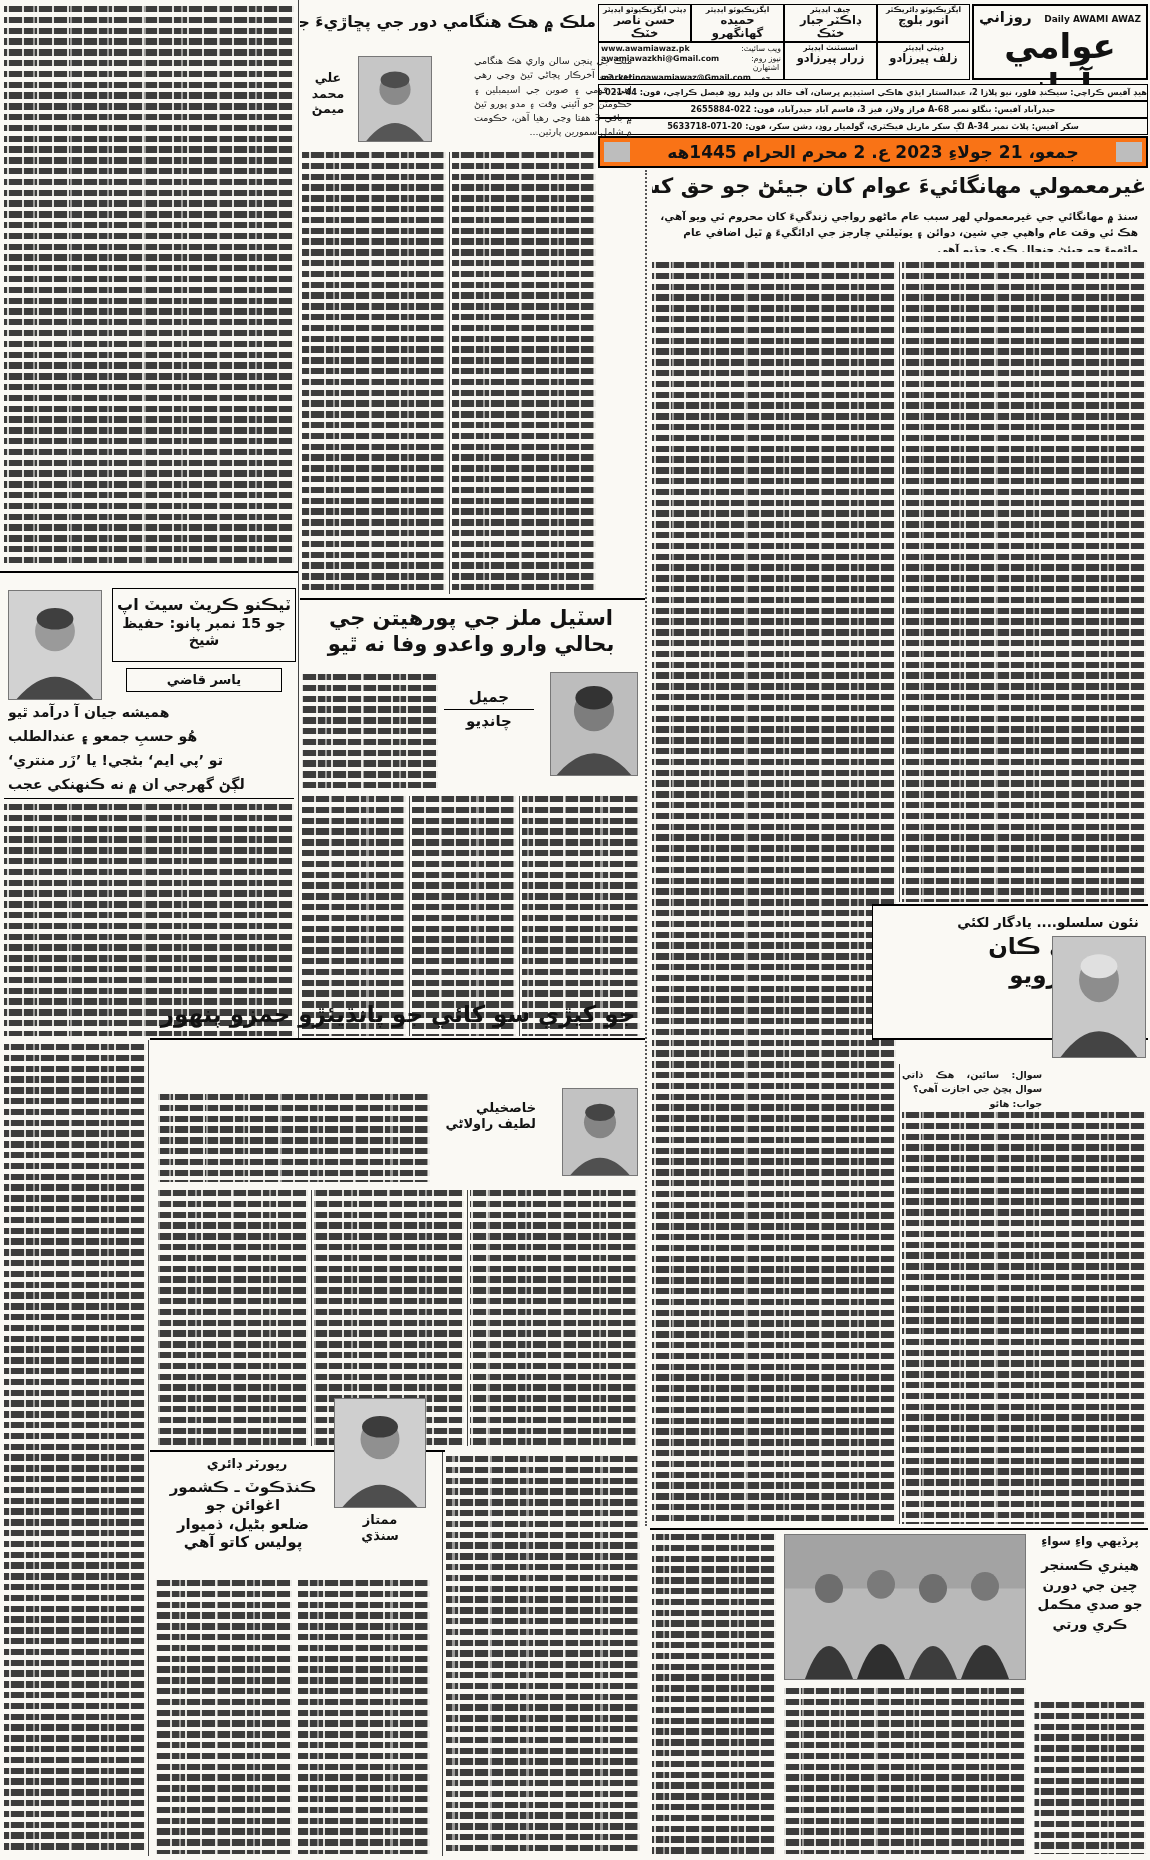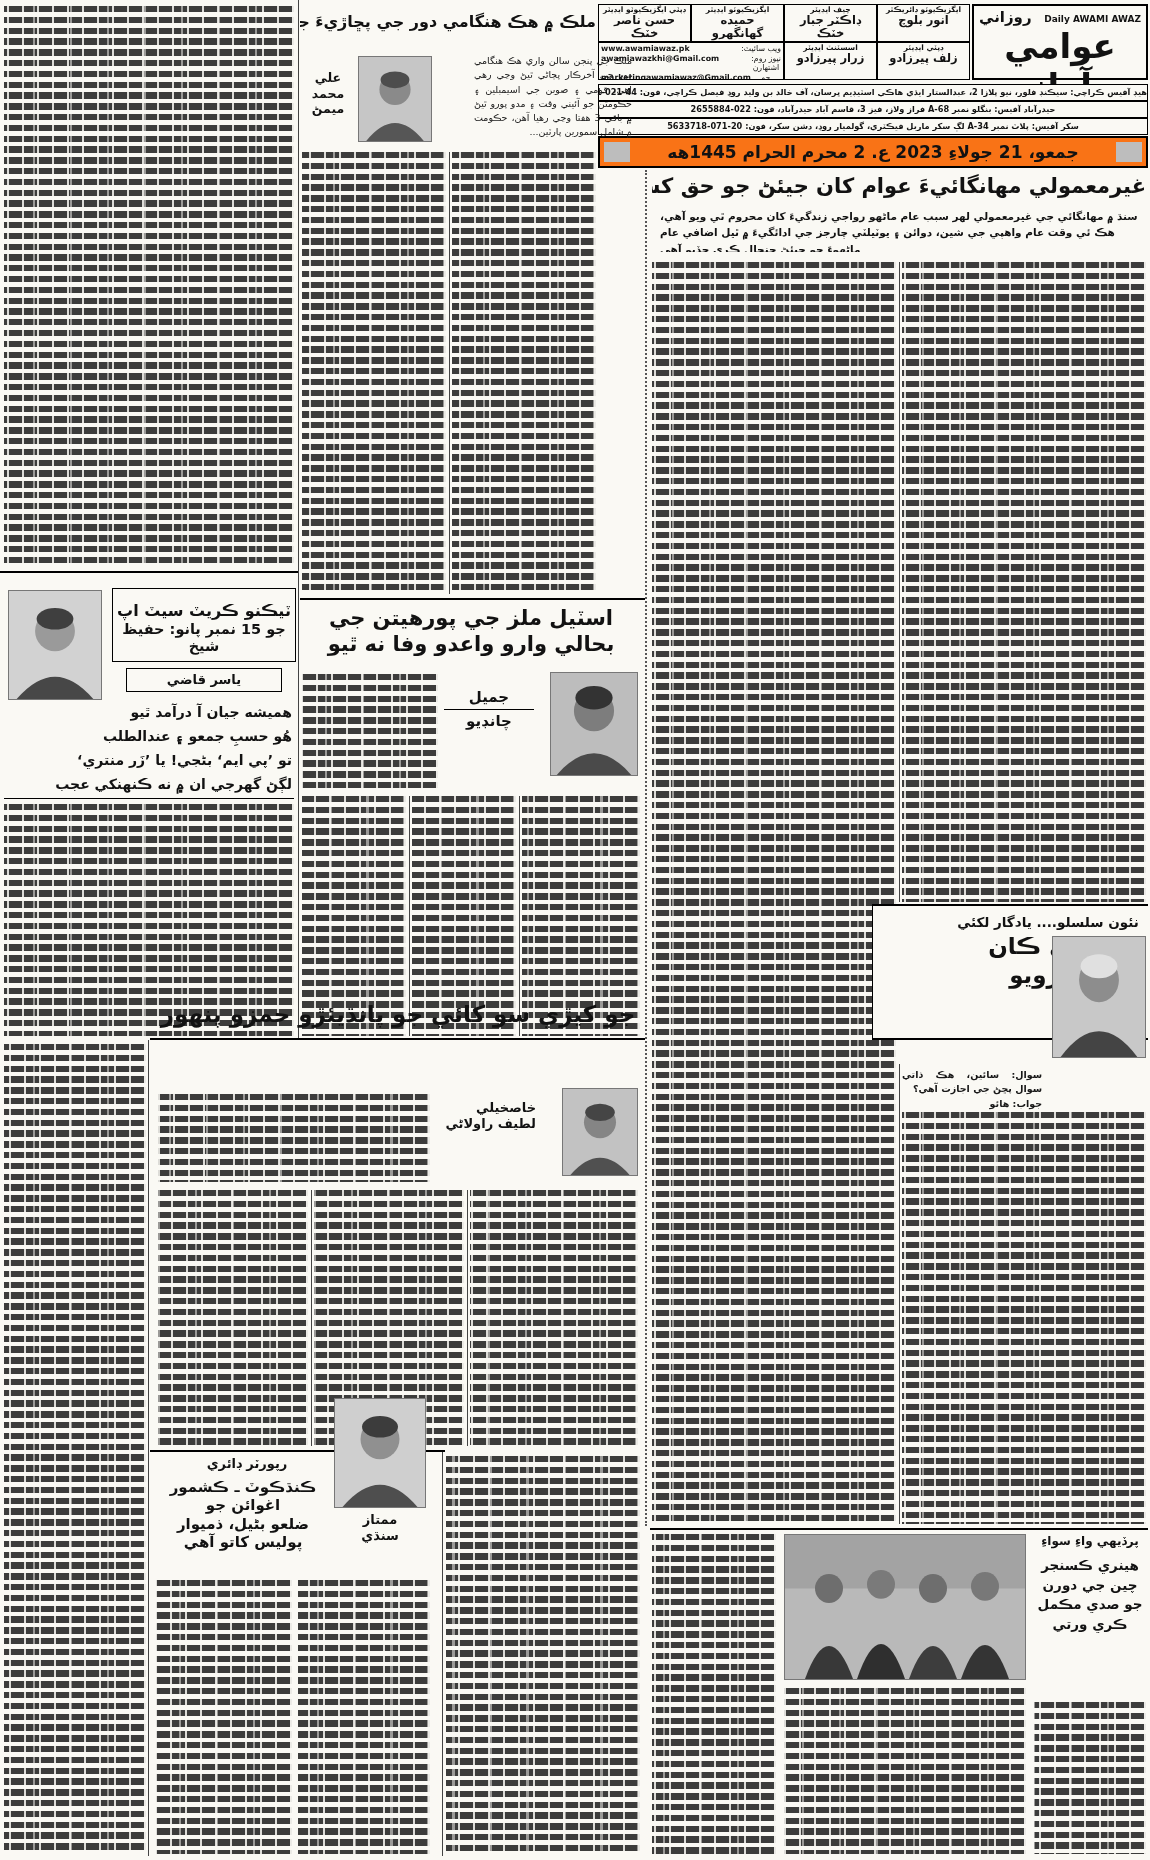--- a/index.html
+++ b/index.html
@@ -26,21 +26,21 @@
   .cell{border:1px solid #000;text-align:center;padding:1px 2px;overflow:hidden;background:#faf9f4;}
   .cell .t{font-size:7.5px;font-weight:bold;line-height:1.1;}
   .cell .n{font-size:11.5px;font-weight:bold;line-height:1.15;}
   .crow{display:flex;justify-content:space-between;align-items:center;font-size:7.8px;line-height:1.25;}
   .crow .v{direction:ltr;font-weight:bold;}
   .addr{border:1px solid #000;font-size:8.2px;font-weight:bold;text-align:center;line-height:14px;height:15px;
         white-space:nowrap;overflow:hidden;background:#faf9f4;}
   .datebar{border:2px solid #000;display:flex;align-items:stretch;background:#f97316;}
   .datecap{width:26px;background:#bdbdbd;margin:4px;}
   .datetext{flex:1;text-align:center;font-weight:bold;font-size:17px;align-self:center;}
-  .poemline{font-weight:bold;font-size:14px;text-align:right;letter-spacing:1.5px;line-height:24px;white-space:nowrap;overflow:hidden;}
+  .poemline{font-weight:bold;font-size:14px;text-align:left;letter-spacing:1.5px;line-height:24px;white-space:nowrap;overflow:hidden;}
 </style>
 </head>
 <body>
 
 <div id="page">
 
   <div class="abs box" style="left:972px;top:4px;width:176px;height:76px;border-width:2px;">
     <div style="display:flex;justify-content:space-between;padding:2px 5px 0 5px;align-items:baseline;">
       <span style="font-size:9px;font-weight:bold;direction:ltr;">Daily AWAMI AWAZ</span>
       <span style="font-size:15px;font-weight:bold;">روزاني</span>
@@ -126,21 +126,21 @@
   <div class="abs hrule" style="left:0px;top:571px;width:298px;height:2px;"></div>
 
   <div class="abs photo" style="left:8px;top:590px;width:94px;height:110px;">
     <svg viewBox="0 0 60 70" preserveAspectRatio="none">
         <rect width="60" height="70" fill="#d2d2d2"></rect>
         <circle cx="30" cy="26" r="13" fill="#9a9a9a"></circle>
         <ellipse cx="30" cy="18" rx="12" ry="7" fill="#3f3f3f"></ellipse>
         <path d="M5 70 Q30 41 55 70 Z" fill="#474747"></path>
       </svg>
   </div>
-  <div class="abs box" style="left:112px;top:588px;width:184px;height:74px;padding-top:12px;">
+  <div class="abs box" style="left:112px;top:588px;width:184px;height:74px;padding-top:6px;">
     <div class="hl" style="font-size:16px;">ٽيڪنو ڪريٽ سيٽ اپ</div>
     <div class="hl" style="font-size:14.5px;">جو 15 نمبر پانو: حفيظ شيخ</div>
   </div>
   <div class="abs box hl" style="left:126px;top:668px;width:156px;height:24px;font-size:13px;line-height:22px;">ياسر قاضي</div>
   <div class="abs" style="left:8px;top:700px;width:284px;">
     <div class="poemline">هميشه جيان آ درآمد ٿيو</div>
     <div class="poemline">هُو حسبِ جمعو ۽ عندالطلب</div>
     <div class="poemline">تو ’پي ايم‘ بڻجي! يا ’زَر منتري‘</div>
     <div class="poemline">لڳڻ گهرجي ان ۾ نه ڪنهنکي عجب</div>
   </div>
@@ -214,21 +214,21 @@
     <div class="hl" style="font-size:15px;">ضلعو بڻيل، ذميوار پوليس کاتو آهي</div>
   </div>
   <div class="abs sim" style="left:156px;top:1580px;width:136px;height:274px;"></div>
   <div class="abs sim" style="left:298px;top:1580px;width:132px;height:274px;"></div>
   <div class="abs sim" style="left:446px;top:1456px;width:194px;height:398px;"></div>
   <div class="abs vrule" style="left:442px;top:1452px;height:404px;"></div>
 
   <div class="abs vdotted" style="left:645px;top:170px;height:1356px;"></div>
 
   <div class="abs hl nowrap" style="left:652px;top:174px;width:494px;font-size:21px;">غيرمعمولي مهانگائيءَ عوام کان جيئڻ جو حق کسي ورتو</div>
-  <div class="abs" style="left:660px;top:208px;width:478px;height:44px;font-size:10.5px;font-weight:bold;text-align:left;line-height:1.55;overflow:hidden;">سنڌ ۾ مهانگائي جي غيرمعمولي لهر سبب عام ماڻهو رواجي زندگيءَ کان محروم ٿي ويو آهي، هڪ ئي وقت عام واهپي جي شين، دوائن ۽ يوٽيلٽي چارجز جي ادائگيءَ ۾ ٿيل اضافي عام ماڻهوءَ جو جيئڻ جنجال ڪري ڇڏيو آهي</div>
+  <div class="abs" style="left:660px;top:208px;width:478px;height:44px;font-size:10.5px;font-weight:bold;text-align:right;line-height:1.55;overflow:hidden;">سنڌ ۾ مهانگائي جي غيرمعمولي لهر سبب عام ماڻهو رواجي زندگيءَ کان محروم ٿي ويو آهي، هڪ ئي وقت عام واهپي جي شين، دوائن ۽ يوٽيلٽي چارجز جي ادائگيءَ ۾ ٿيل اضافي عام ماڻهوءَ جو جيئڻ جنجال ڪري ڇڏيو آهي</div>
 
   <div class="abs sim" style="left:652px;top:262px;width:244px;height:1262px;"></div>
   <div class="abs sim" style="left:902px;top:262px;width:244px;height:640px;"></div>
   <div class="abs vrule" style="left:899px;top:262px;height:640px;"></div>
 
   <div class="abs" style="left:872px;top:904px;width:276px;height:136px;border-top:2px solid #000;border-bottom:2px solid #000;border-right:0;border-left:1px solid #000;background:#faf9f4;">
     <div class="hl" style="margin-top:8px;font-size:13.5px;width:200px;">نئون سلسلو.... يادگار لکئي</div>
     <div class="hl" style="font-size:23px;width:200px;margin-top:2px;">پٽائي ڪان انٽرويو</div>
     <div class="stack" style="font-size:12.5px;width:80px;margin:8px 16px 0 0;">
       <div>انور</div>

